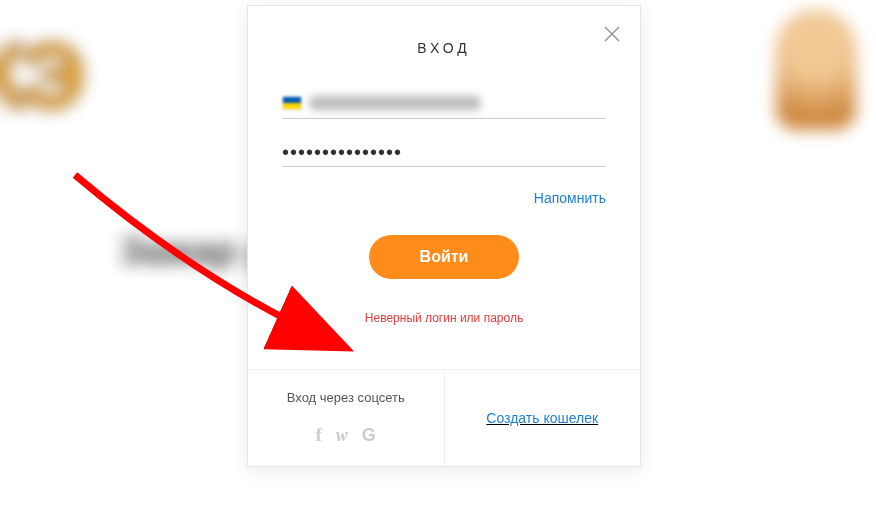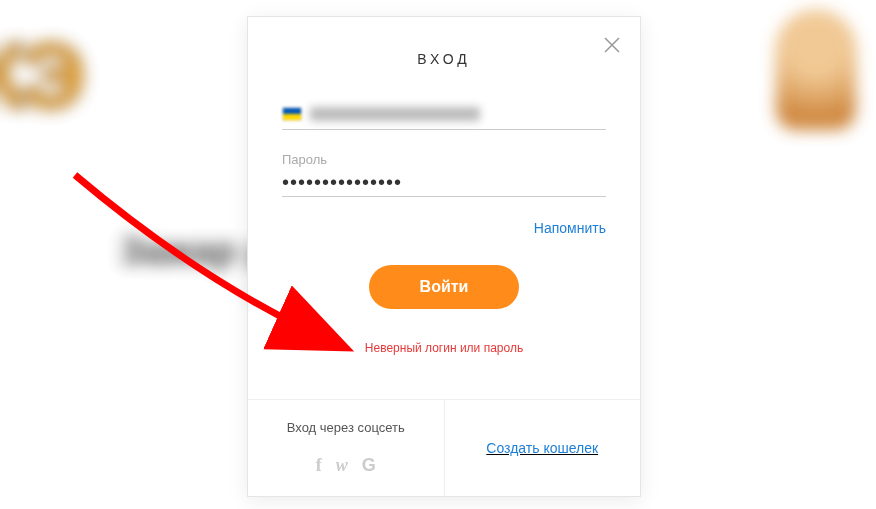--- a/index.html
+++ b/index.html
@@ -54,21 +54,21 @@
       right: 20px;
       top: 10px;
       width: 80px;
       height: 120px;
       background: radial-gradient(circle at 50% 30%, #f0c48a 30%, #c97a2a 80%);
       border-radius: 40px 40px 20px 20px;
     }
     .modal {
       position: absolute;
       left: 247px;
-      top: 16px;
+      top: 5px;
       width: 394px;
       background: #fff;
       border: 1px solid #e5e5e5;
       box-shadow: 0 4px 20px rgba(0,0,0,0.08);
     }
     .modal-upper {
       padding: 28px 34px 44px 34px;
       position: relative;
     }
     .close-icon {
@@ -235,21 +235,20 @@
     <div class="modal-title">ВХОД</div>
 
     <div class="input-group">
       <div class="login-value">
         <span class="flag-icon"></span>
         <span class="login-text-blur"></span>
       </div>
     </div>
 
     <div class="input-group">
-      <span class="input-label">Пароль</span>
       <div class="password-dots">•••••••••••••••</div>
     </div>
 
     <div class="remind-link">
       <a>Напомнить</a>
     </div>
 
     <button class="submit-btn">Войти</button>
 
     <div class="error-msg">Неверный логин или пароль</div>

